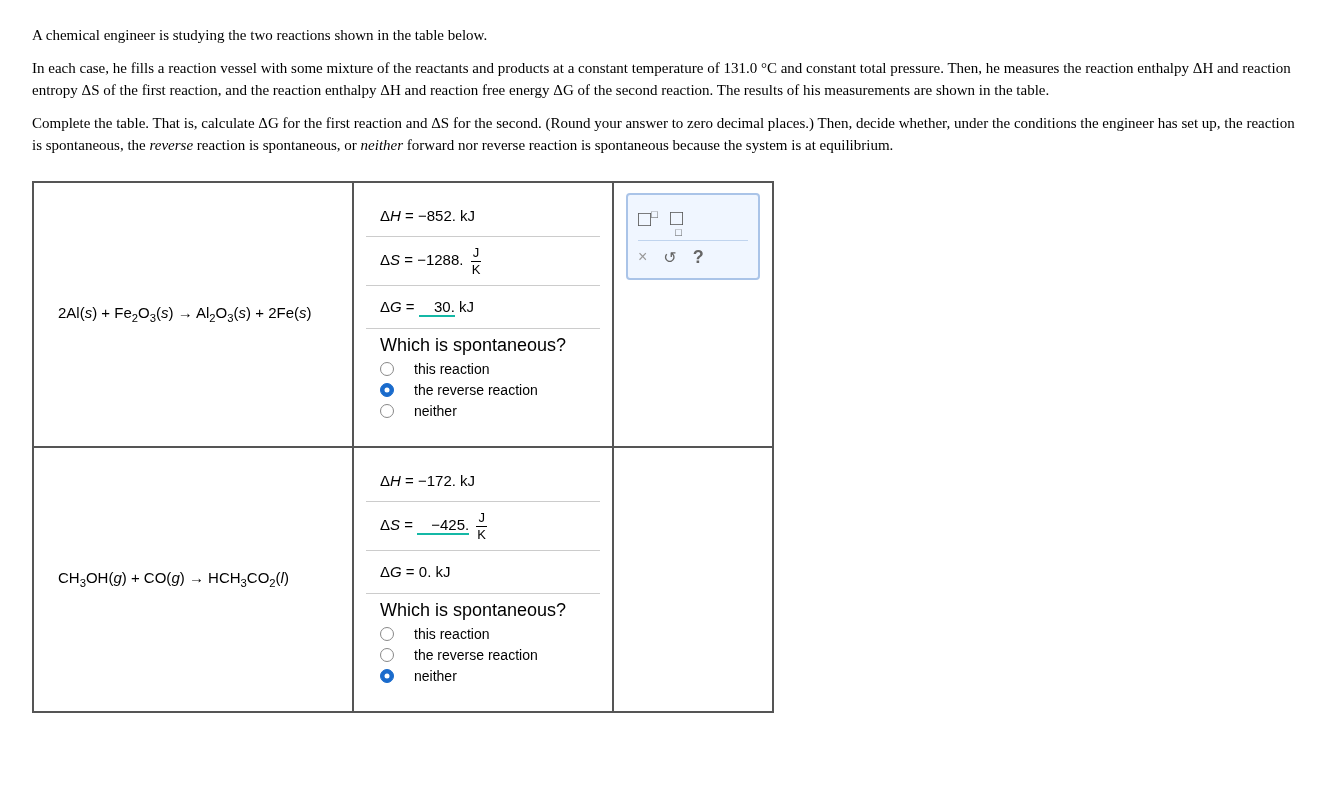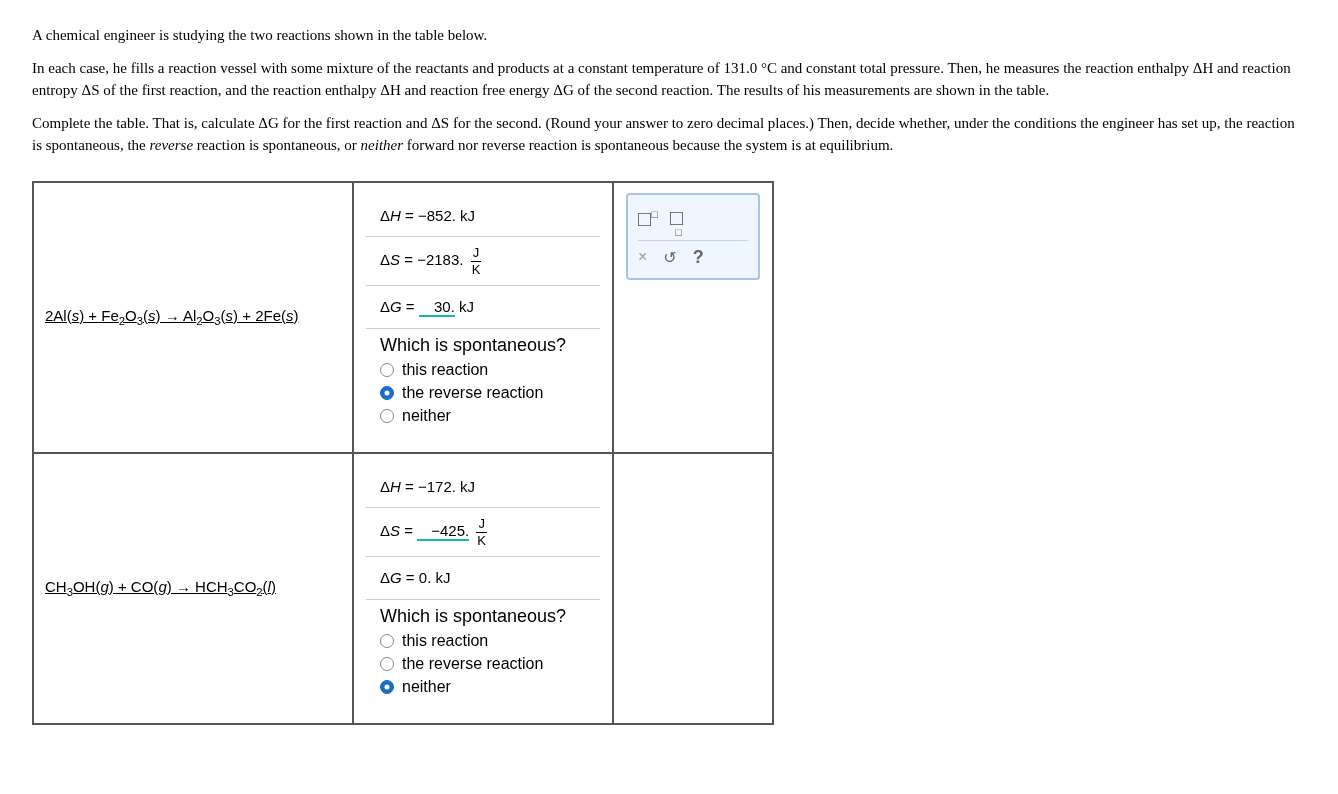--- a/index.html
+++ b/index.html
@@ -18,25 +18,24 @@
       border-collapse: collapse;
       margin-top: 24px;
       margin-bottom: 16px;
     }
     .table-row {
       display: table-row;
     }
     .cell-equation {
       display: table-cell;
       border: 2px solid #555;
-      padding: 20px 11px;
+      padding: 20px 24px;
       vertical-align: middle;
       min-width: 320px;
       min-height: 200px;
-      text-decoration: underline;
     }
     .cell-data {
       display: table-cell;
       border: 2px solid #555;
       padding: 12px;
       vertical-align: top;
       min-width: 260px;
     }
     .cell-widget {
       display: table-cell;
@@ -62,23 +61,23 @@
       margin-left: 2px;
     }
     .fraction .num { border-bottom: 1px solid #000; padding: 0 2px; line-height: 1.2; }
     .fraction .den { padding: 0 2px; line-height: 1.2; }
 
     .radio-group { padding: 6px 14px 10px; }
     .radio-group .label { font-size: 18px; margin-bottom: 4px; }
     .radio-option {
       display: flex;
       align-items: center;
-      gap: 8px;
+      gap: 20px;
       margin: 5px 0;
-      font-size: 16px;
+      font-size: 14px;
     }
     .radio-circle {
       width: 14px;
       height: 14px;
       border-radius: 50%;
       border: 1.5px solid #888;
       display: inline-block;
       flex-shrink: 0;
       position: relative;
     }
@@ -163,21 +162,21 @@
       </span>
     </div>
 
     <div class="cell-data">
       <div class="data-row">
         <span>Δ<i>H</i> = </span>
         <span>−852. kJ</span>
       </div>
       <div class="data-row">
         <span>Δ<i>S</i> = </span>
-        <span>−2183.</span>
+        <span>−1288.</span>
         <span class="fraction">
           <span class="num">J</span>
           <span class="den">K</span>
         </span>
       </div>
       <div class="data-row">
         <span>Δ<i>G</i> = </span>
         <input class="input-field" type="text" value="30." style="">
         <span>kJ</span>
       </div>

